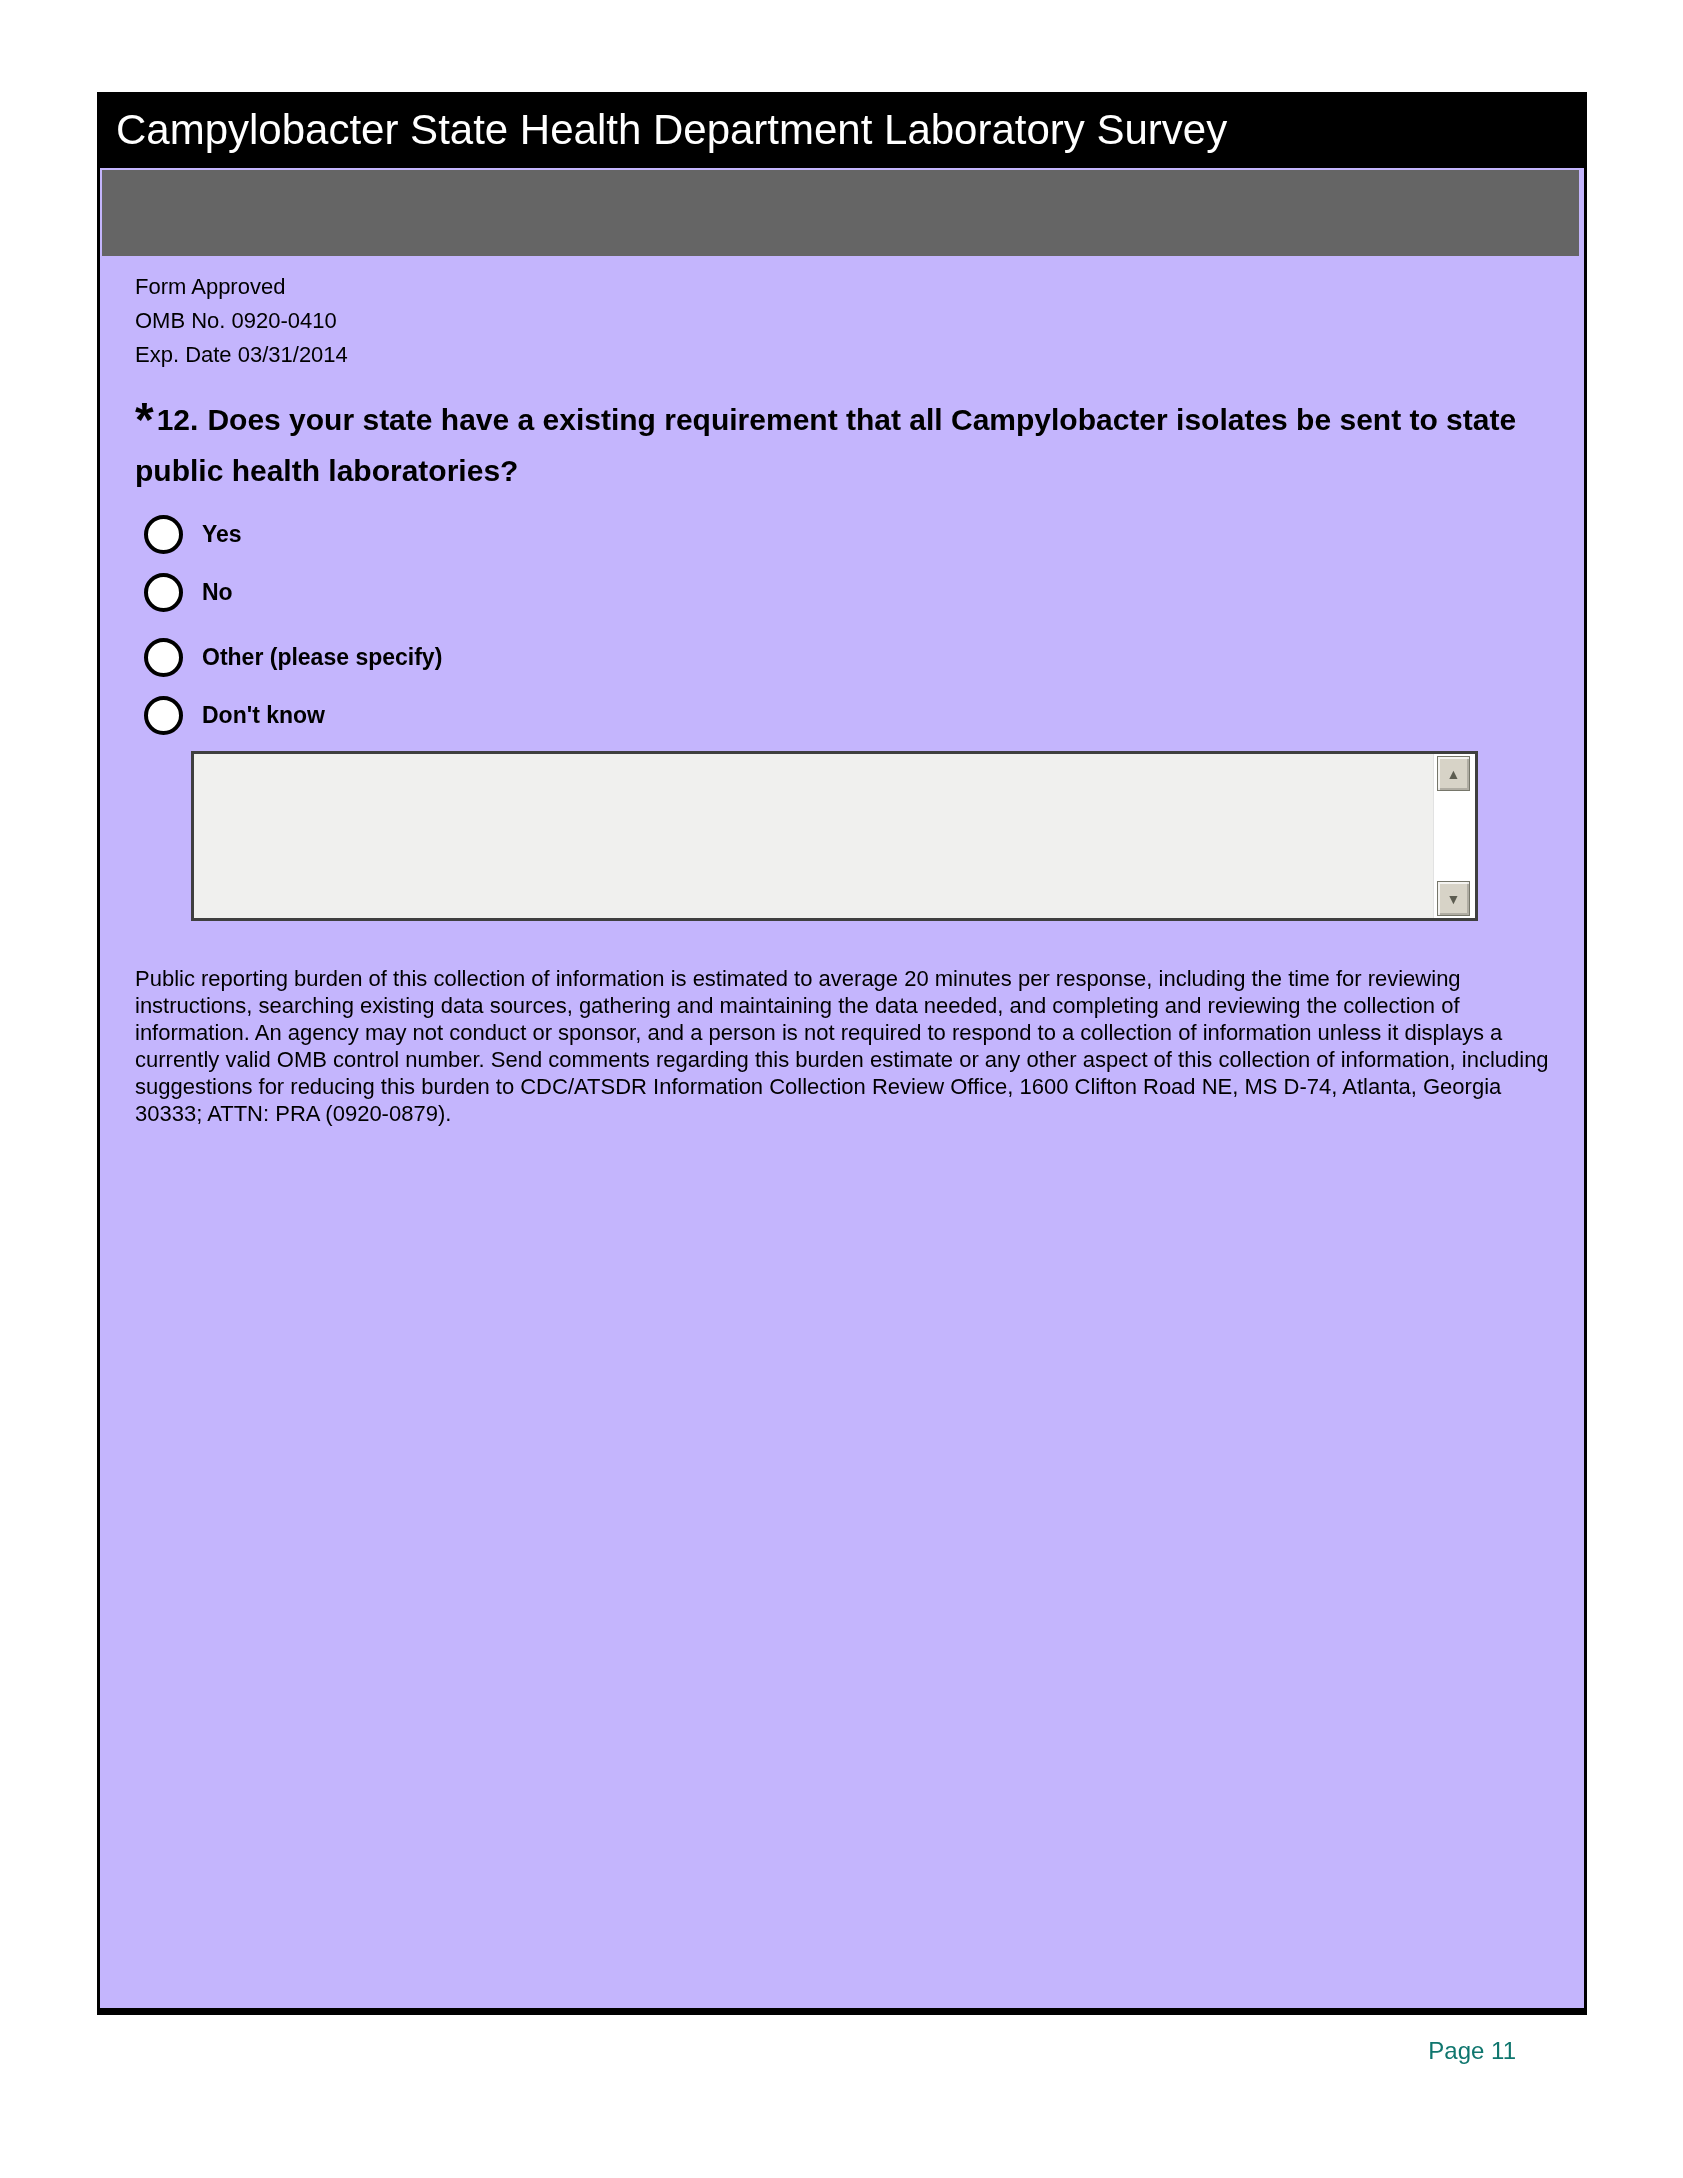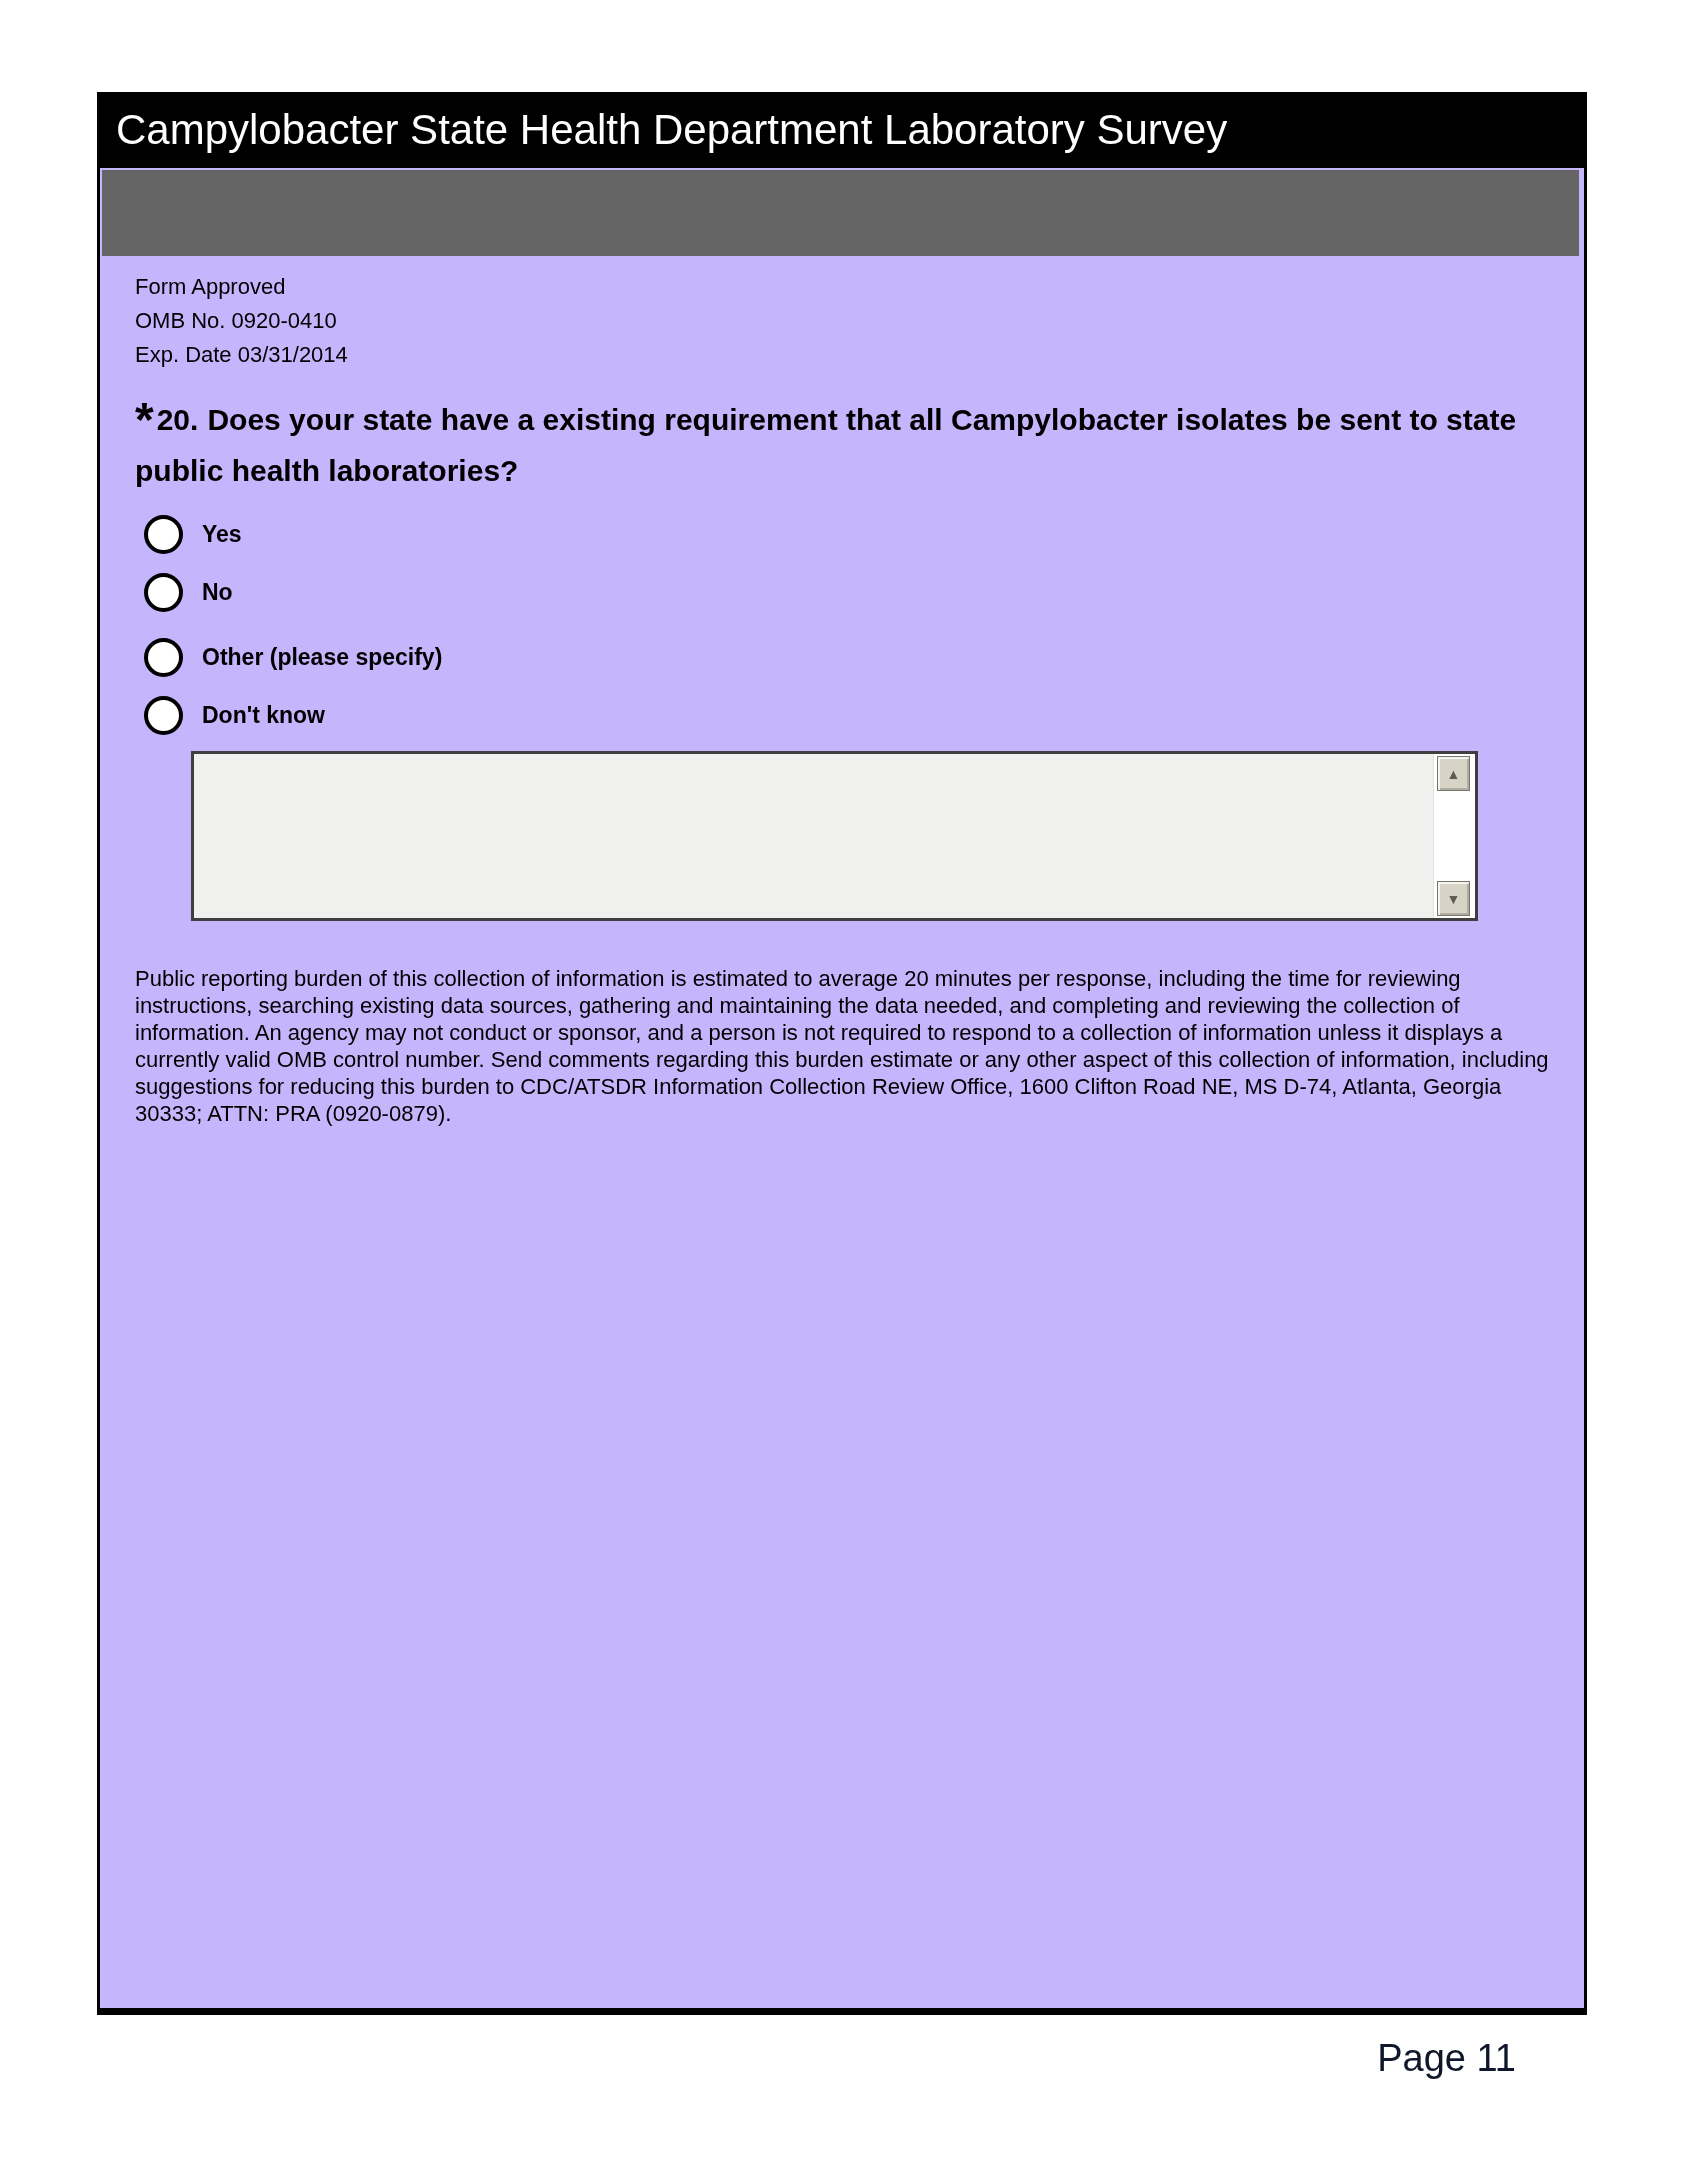--- a/index.html
+++ b/index.html
@@ -137,22 +137,22 @@
     font-size: 22px;
     line-height: 27px;
     width: 1428px;
   }
   .page-num {
     position: absolute;
     top: 2037px;
     left: 97px;
     width: 1419px;
     text-align: right;
-    font-size: 38px;
-    color: #0f172a;
+    font-size: 24px;
+    color: #0f766e;
   }
 </style>
 </head>
 <body>
 
 <div class="page">
   <div class="doc">
 
     <div class="header-bar">
       <span>Campylobacter State Health Department Laboratory Survey</span>
@@ -162,21 +162,21 @@
 
     <div class="content">
 
       <div class="approval">
         <div>Form Approved</div>
         <div>OMB No. 0920-0410</div>
         <div>Exp. Date 03/31/2014</div>
       </div>
 
       <div class="question">
-        <span class="req-star">*</span><span class="qnum">20.</span><span>Does your state have a existing requirement that all Campylobacter isolates be sent to state public health laboratories?</span>
+        <span class="req-star">*</span><span class="qnum">12.</span><span>Does your state have a existing requirement that all Campylobacter isolates be sent to state public health laboratories?</span>
       </div>
 
       <div class="options">
         <div class="option-row">
           <div class="radio"></div>
           <div class="option-label">Yes</div>
         </div>
         <div class="option-row">
           <div class="radio"></div>
           <div class="option-label">No</div>

